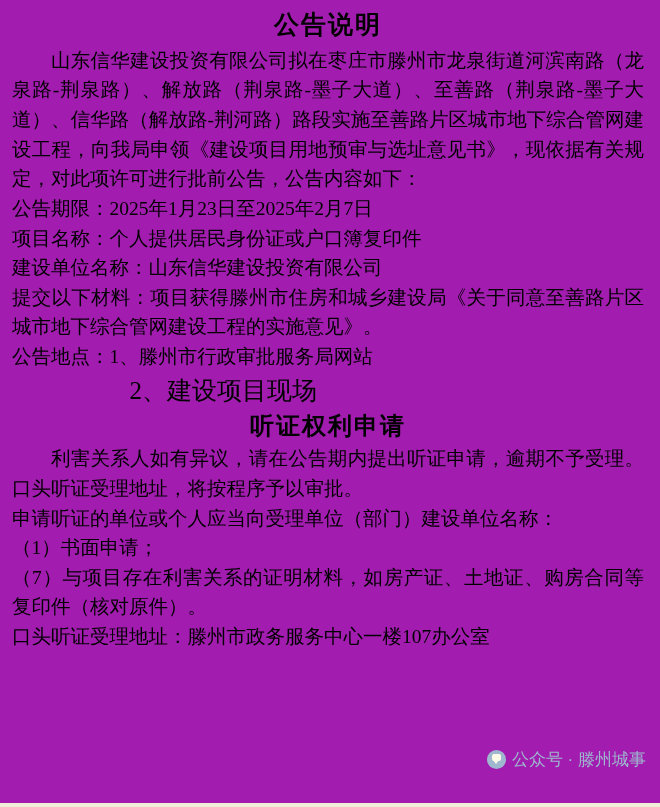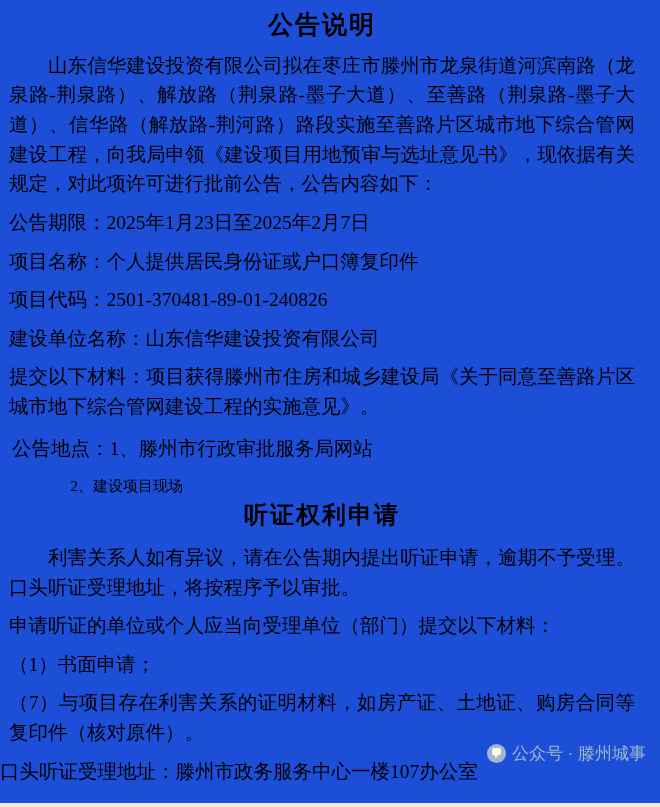--- a/index.html
+++ b/index.html
@@ -11,67 +11,67 @@
     height: 807px;
     background: #fdfbe8;
     font-family: "Liberation Serif", "DejaVu Serif", serif;
     color: #000;
     overflow: hidden;
   }
   .page {
     position: relative;
     width: 660px;
     height: 807px;
-    background: #1d4ed8;
+    background: #a21caf;
     box-sizing: border-box;
-    padding: 6px 16px 0 0;
+    padding: 6px 16px 0 12px;
   }
   .title {
     text-align: center;
     font-size: 25px;
     font-weight: bold;
     letter-spacing: 2px;
     line-height: 1.35;
     margin: 2px 0 4px 0;
   }
   .subtitle {
     text-align: center;
     font-size: 24px;
     font-weight: bold;
     letter-spacing: 2px;
     line-height: 1.3;
-    margin: 2px 0 12px 0;
+    margin: 2px 0 2px 0;
   }
   p.para {
     font-size: 19.5px;
     line-height: 1.52;
-    margin: 9px;
+    margin: 0;
     text-align: justify;
     text-justify: inter-ideograph;
     letter-spacing: 0px;
   }
   p.indent {
     text-indent: 2em;
   }
   p.tight {
-    margin: 12px;
+    margin: 0;
   }
   .block {
     margin-bottom: 1px;
   }
   .sub-line {
-    font-size: 15px;
+    font-size: 25px;
     line-height: 1.5;
     margin: 0;
     padding-left: 4.7em;
   }
   .watermark {
     position: absolute;
     right: 14px;
-    bottom: 42px;
+    bottom: 36px;
     display: flex;
     align-items: center;
     gap: 6px;
     font-size: 17px;
     color: #9fb8cf;
     font-family: "Liberation Sans", sans-serif;
   }
   .wm-icon {
     width: 19px;
     height: 19px;
@@ -119,32 +119,31 @@
 <body>
 
 <div class="page">
 
   <div class="title">公告说明</div>
 
   <p class="para indent block">山东信华建设投资有限公司拟在枣庄市滕州市龙泉街道河滨南路（龙泉路-荆泉路）、解放路（荆泉路-墨子大道）、至善路（荆泉路-墨子大道）、信华路（解放路-荆河路）路段实施至善路片区城市地下综合管网建设工程，向我局申领《建设项目用地预审与选址意见书》，现依据有关规定，对此项许可进行批前公告，公告内容如下：</p>
 
   <p class="para block">公告期限：2025年1月23日至2025年2月7日</p>
   <p class="para block">项目名称：个人提供居民身份证或户口簿复印件</p>
-  <p class="para block">项目代码：2501-370481-89-01-240826</p>
   <p class="para block">建设单位名称：山东信华建设投资有限公司</p>
   <p class="para block">提交以下材料：项目获得滕州市住房和城乡建设局《关于同意至善路片区城市地下综合管网建设工程的实施意见》。</p>
 
   <p class="para tight">公告地点：1、滕州市行政审批服务局网站</p>
   <p class="sub-line">2、建设项目现场</p>
 
   <div class="subtitle">听证权利申请</div>
 
   <p class="para indent">利害关系人如有异议，请在公告期内提出听证申请，逾期不予受理。口头听证受理地址，将按程序予以审批。</p>
 
-  <p class="para">申请听证的单位或个人应当向受理单位（部门）提交以下材料：</p>
+  <p class="para">申请听证的单位或个人应当向受理单位（部门）建设单位名称：</p>
   <p class="para">（1）书面申请；</p>
   <p class="para">（7）与项目存在利害关系的证明材料，如房产证、土地证、购房合同等复印件（核对原件）。</p>
 
   <p class="last-line">口头听证受理地址：滕州市政务服务中心一楼107办公室</p>
 
   <div class="watermark">
     <span class="wm-icon"></span>
     <span>公众号 · 滕州城事</span>
   </div>
 

